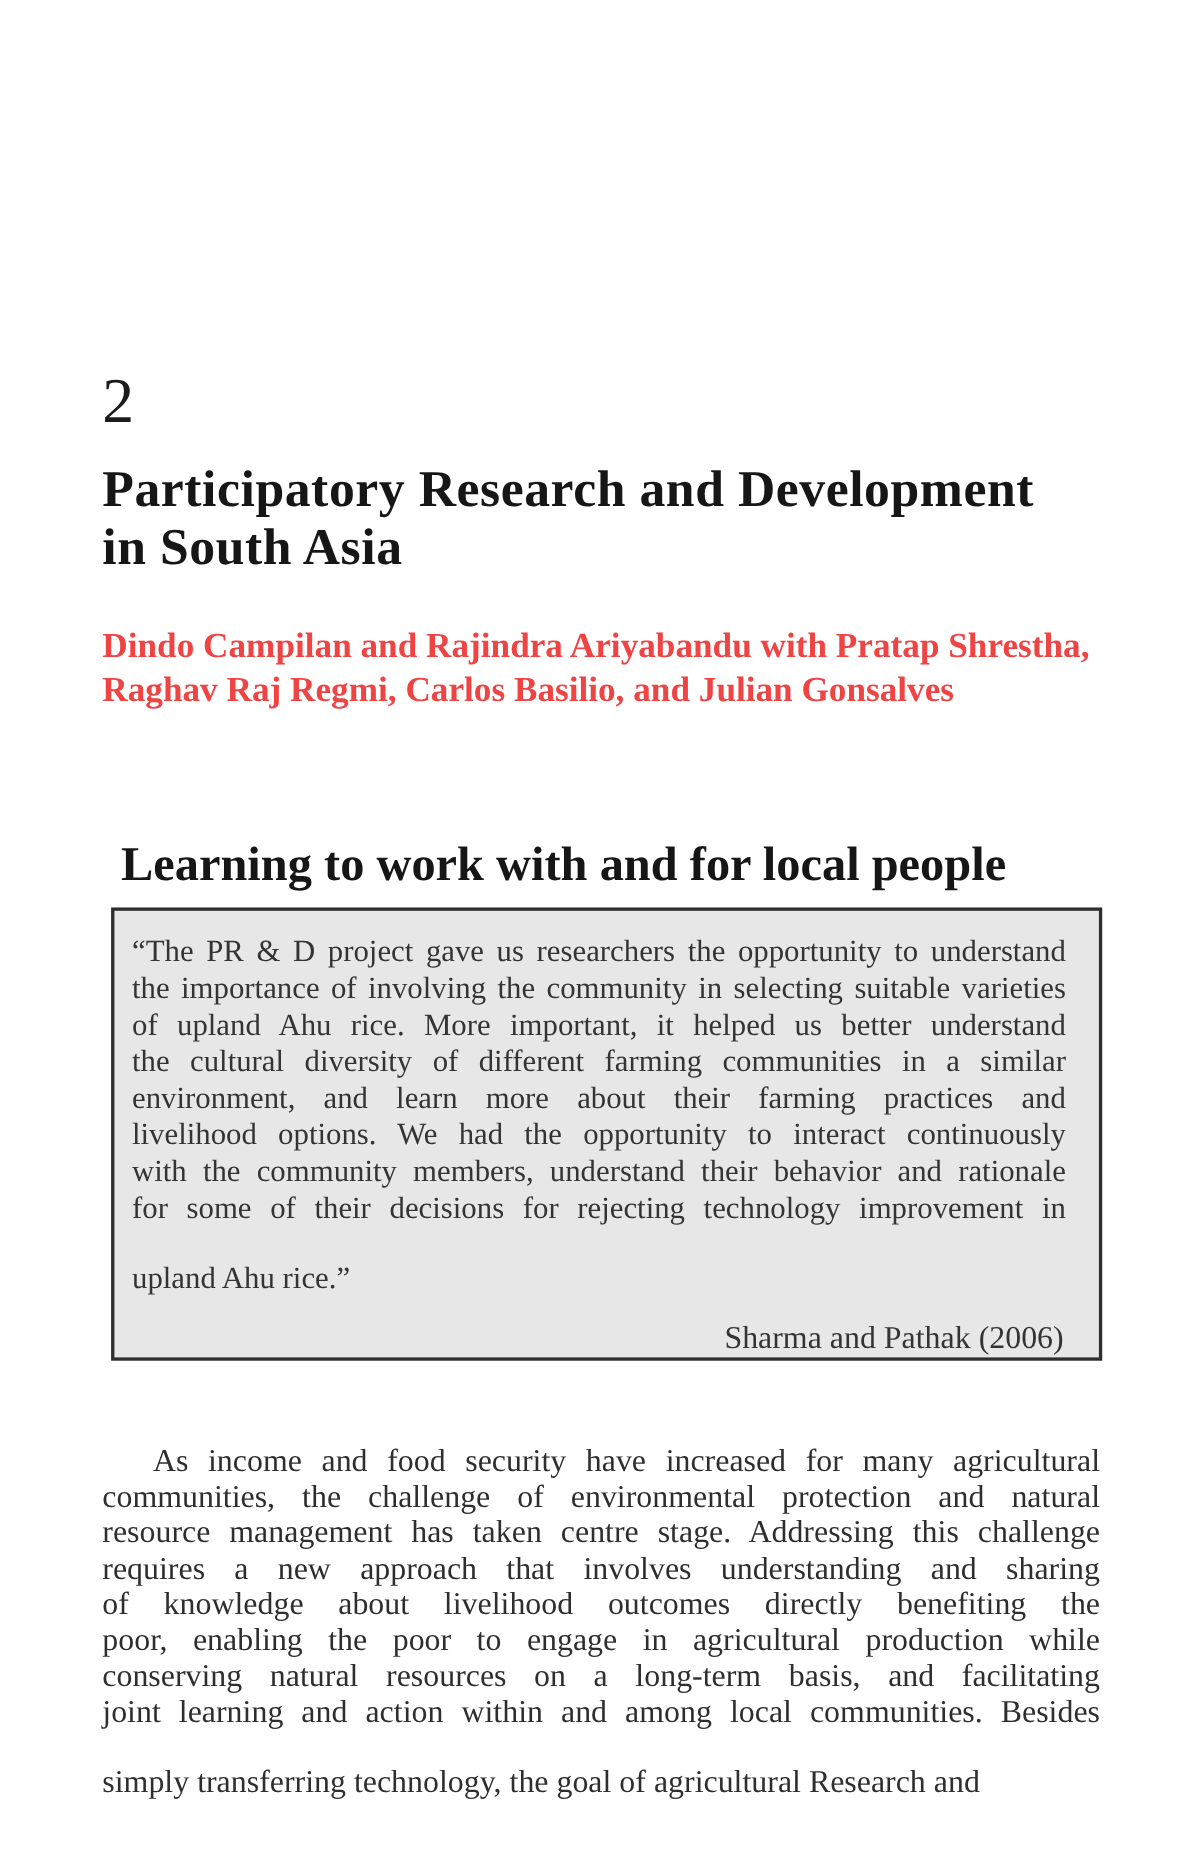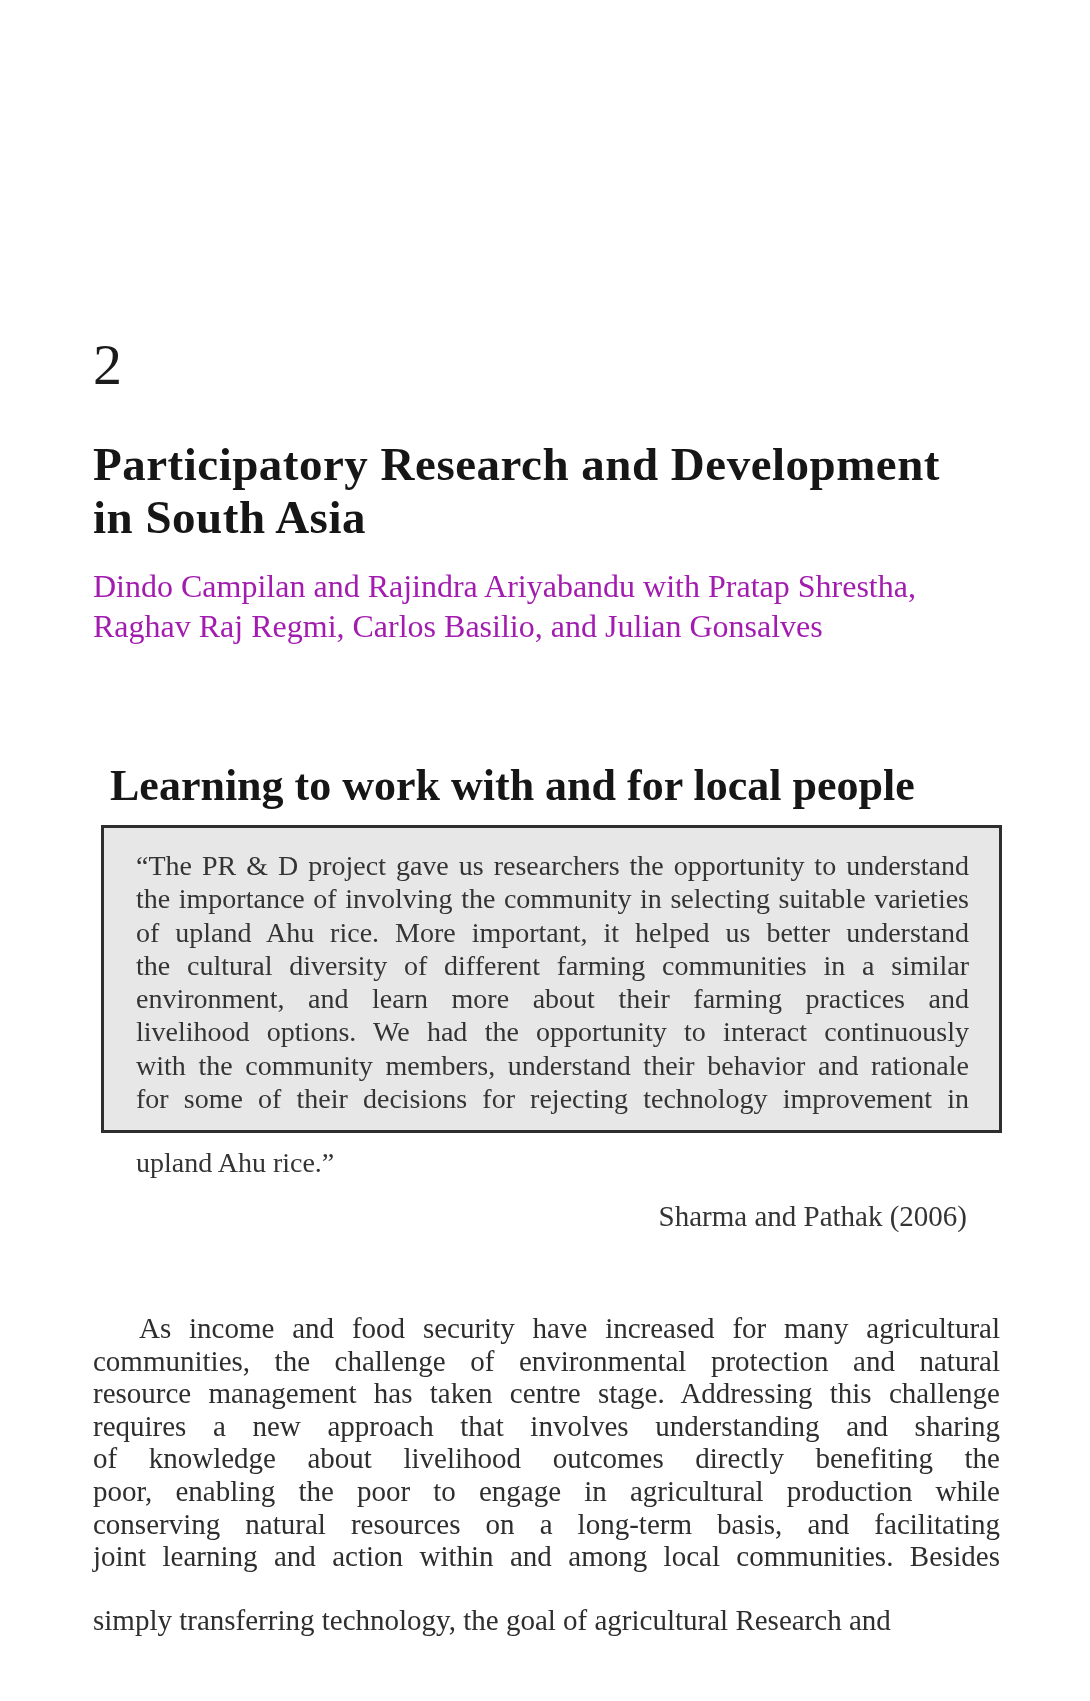--- a/index.html
+++ b/index.html
@@ -21,60 +21,60 @@
     left: 93px;
     top: 336px;
     font-size: 58px;
     line-height: 1;
     font-weight: 400;
     color: #1b1b1b;
   }
   .chapter-title {
     position: absolute;
     left: 93px;
-    top: 438px;
+    top: 419px;
     width: 920px;
     font-size: 47px;
     line-height: 53px;
     font-weight: 700;
     letter-spacing: 0.5px;
     color: #161616;
     white-space: pre-line;
   }
   .authors {
     position: absolute;
     left: 93px;
     top: 566px;
     width: 920px;
     font-size: 32px;
     line-height: 40px;
-    font-weight: 400;
-    color: #a21caf;
+    font-weight: 700;
+    color: #ef4444;
     white-space: pre-line;
   }
   .section-heading {
     position: absolute;
     left: 93px;
     top: 744px;
     width: 920px;
     font-size: 44px;
     line-height: 50px;
     font-weight: 700;
     color: #161616;
   }
   .quote-box {
     position: absolute;
     left: 101px;
     top: 825px;
     width: 901px;
-    height: 308px;
+    height: 412px;
     box-sizing: border-box;
     border: 3px solid #2e2e2e;
     background: #e7e7e7;
-    padding: 21px 30px 0 32px;
+    padding: 21px 30px 0 16px;
   }
   .quote-text {
     font-size: 28px;
     line-height: 33.3px;
     color: #343434;
   }
   .jlines > div {
     text-align: justify;
     text-align-last: justify;
   }

